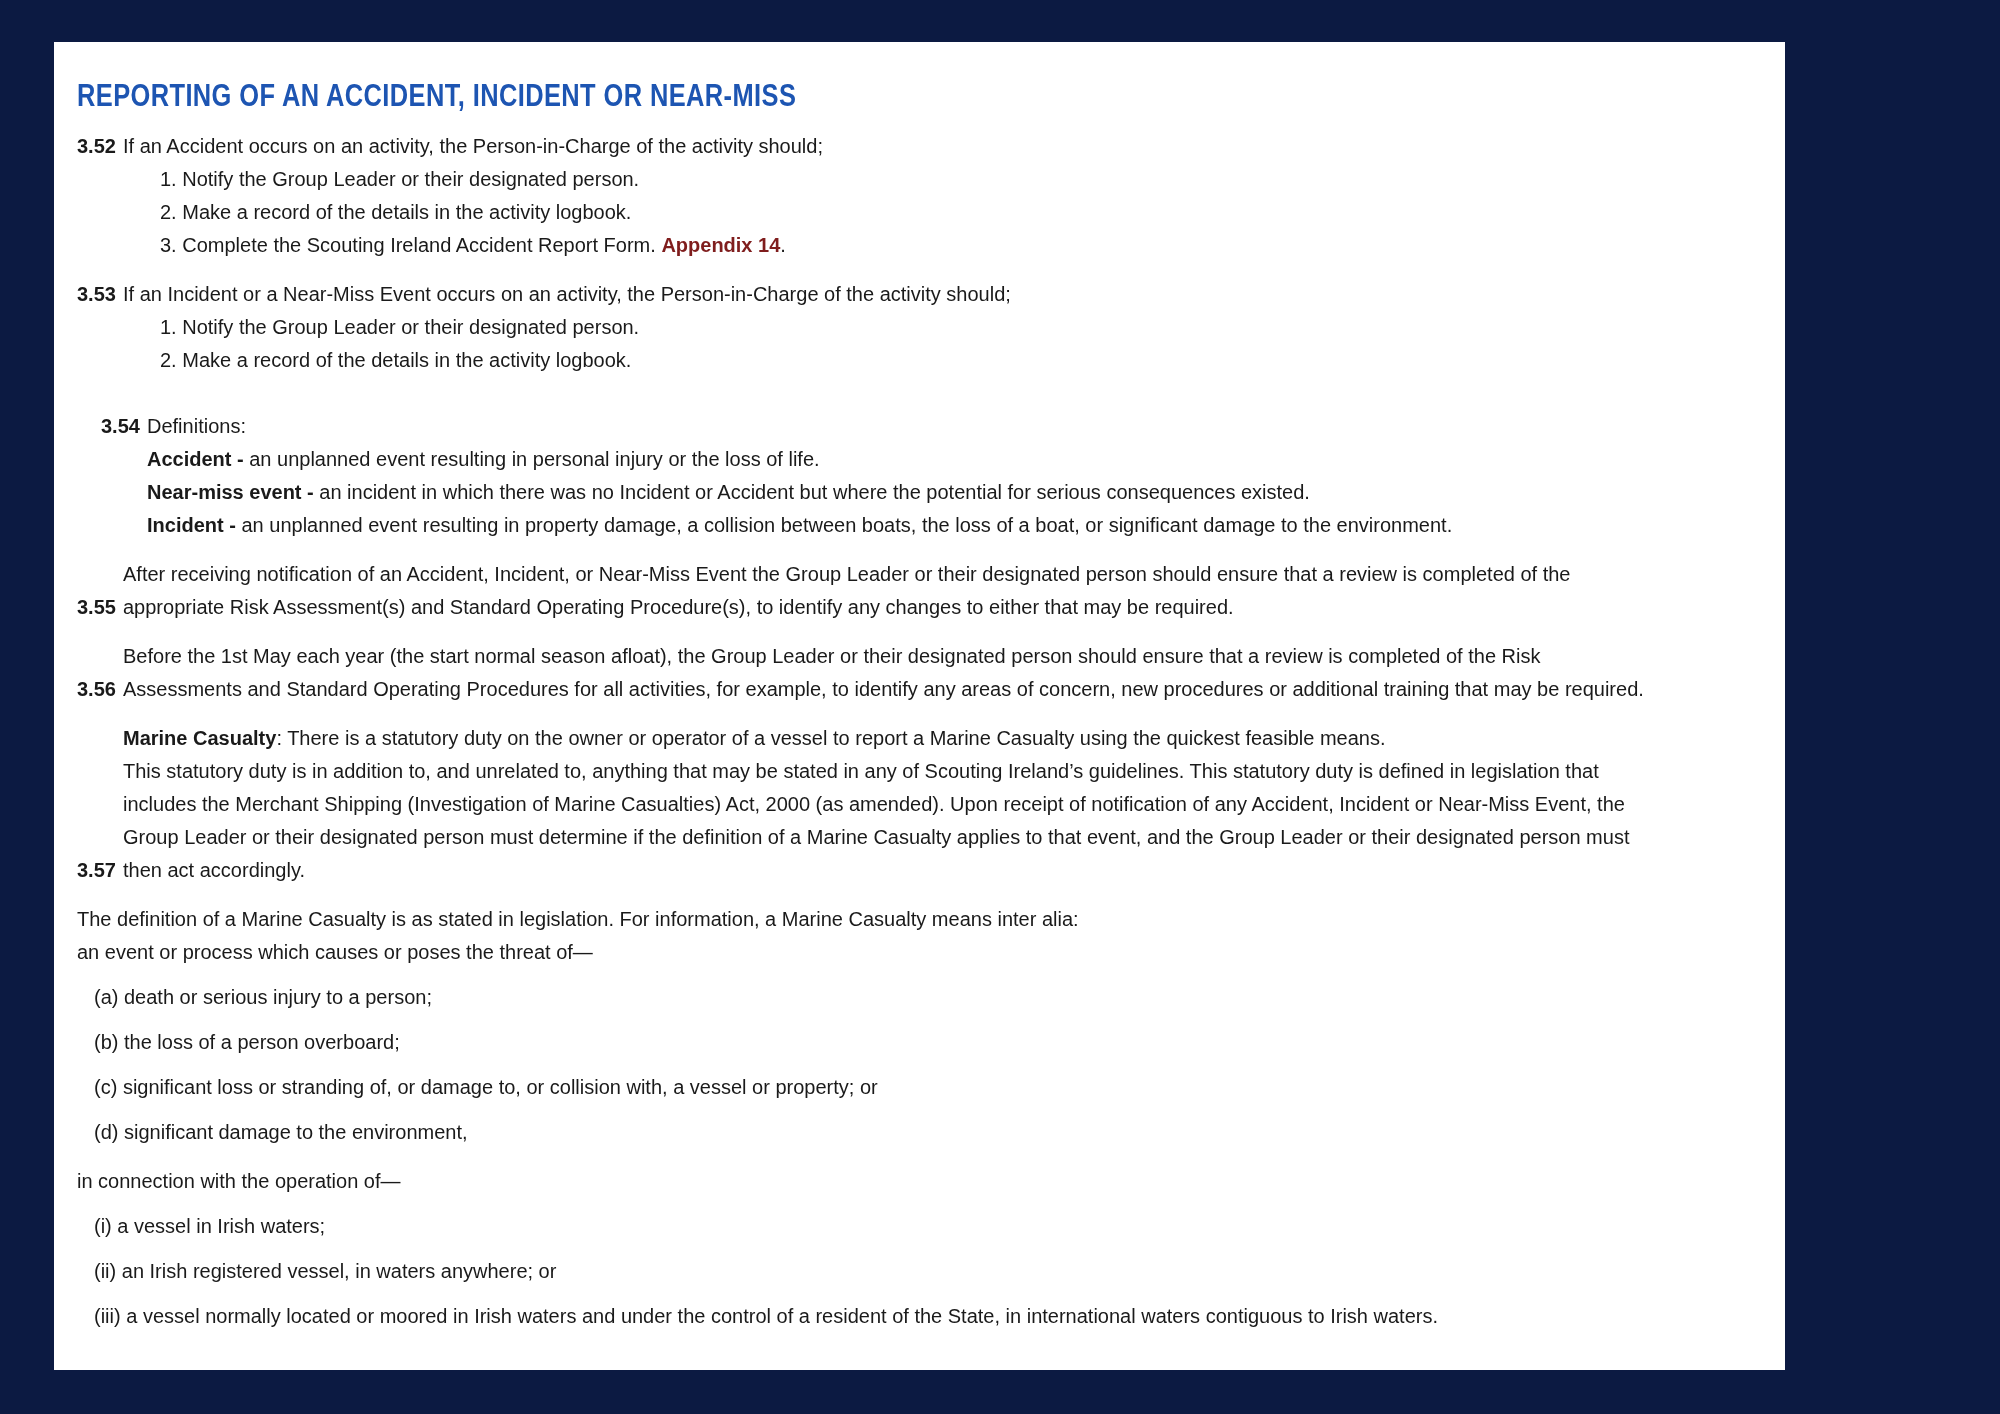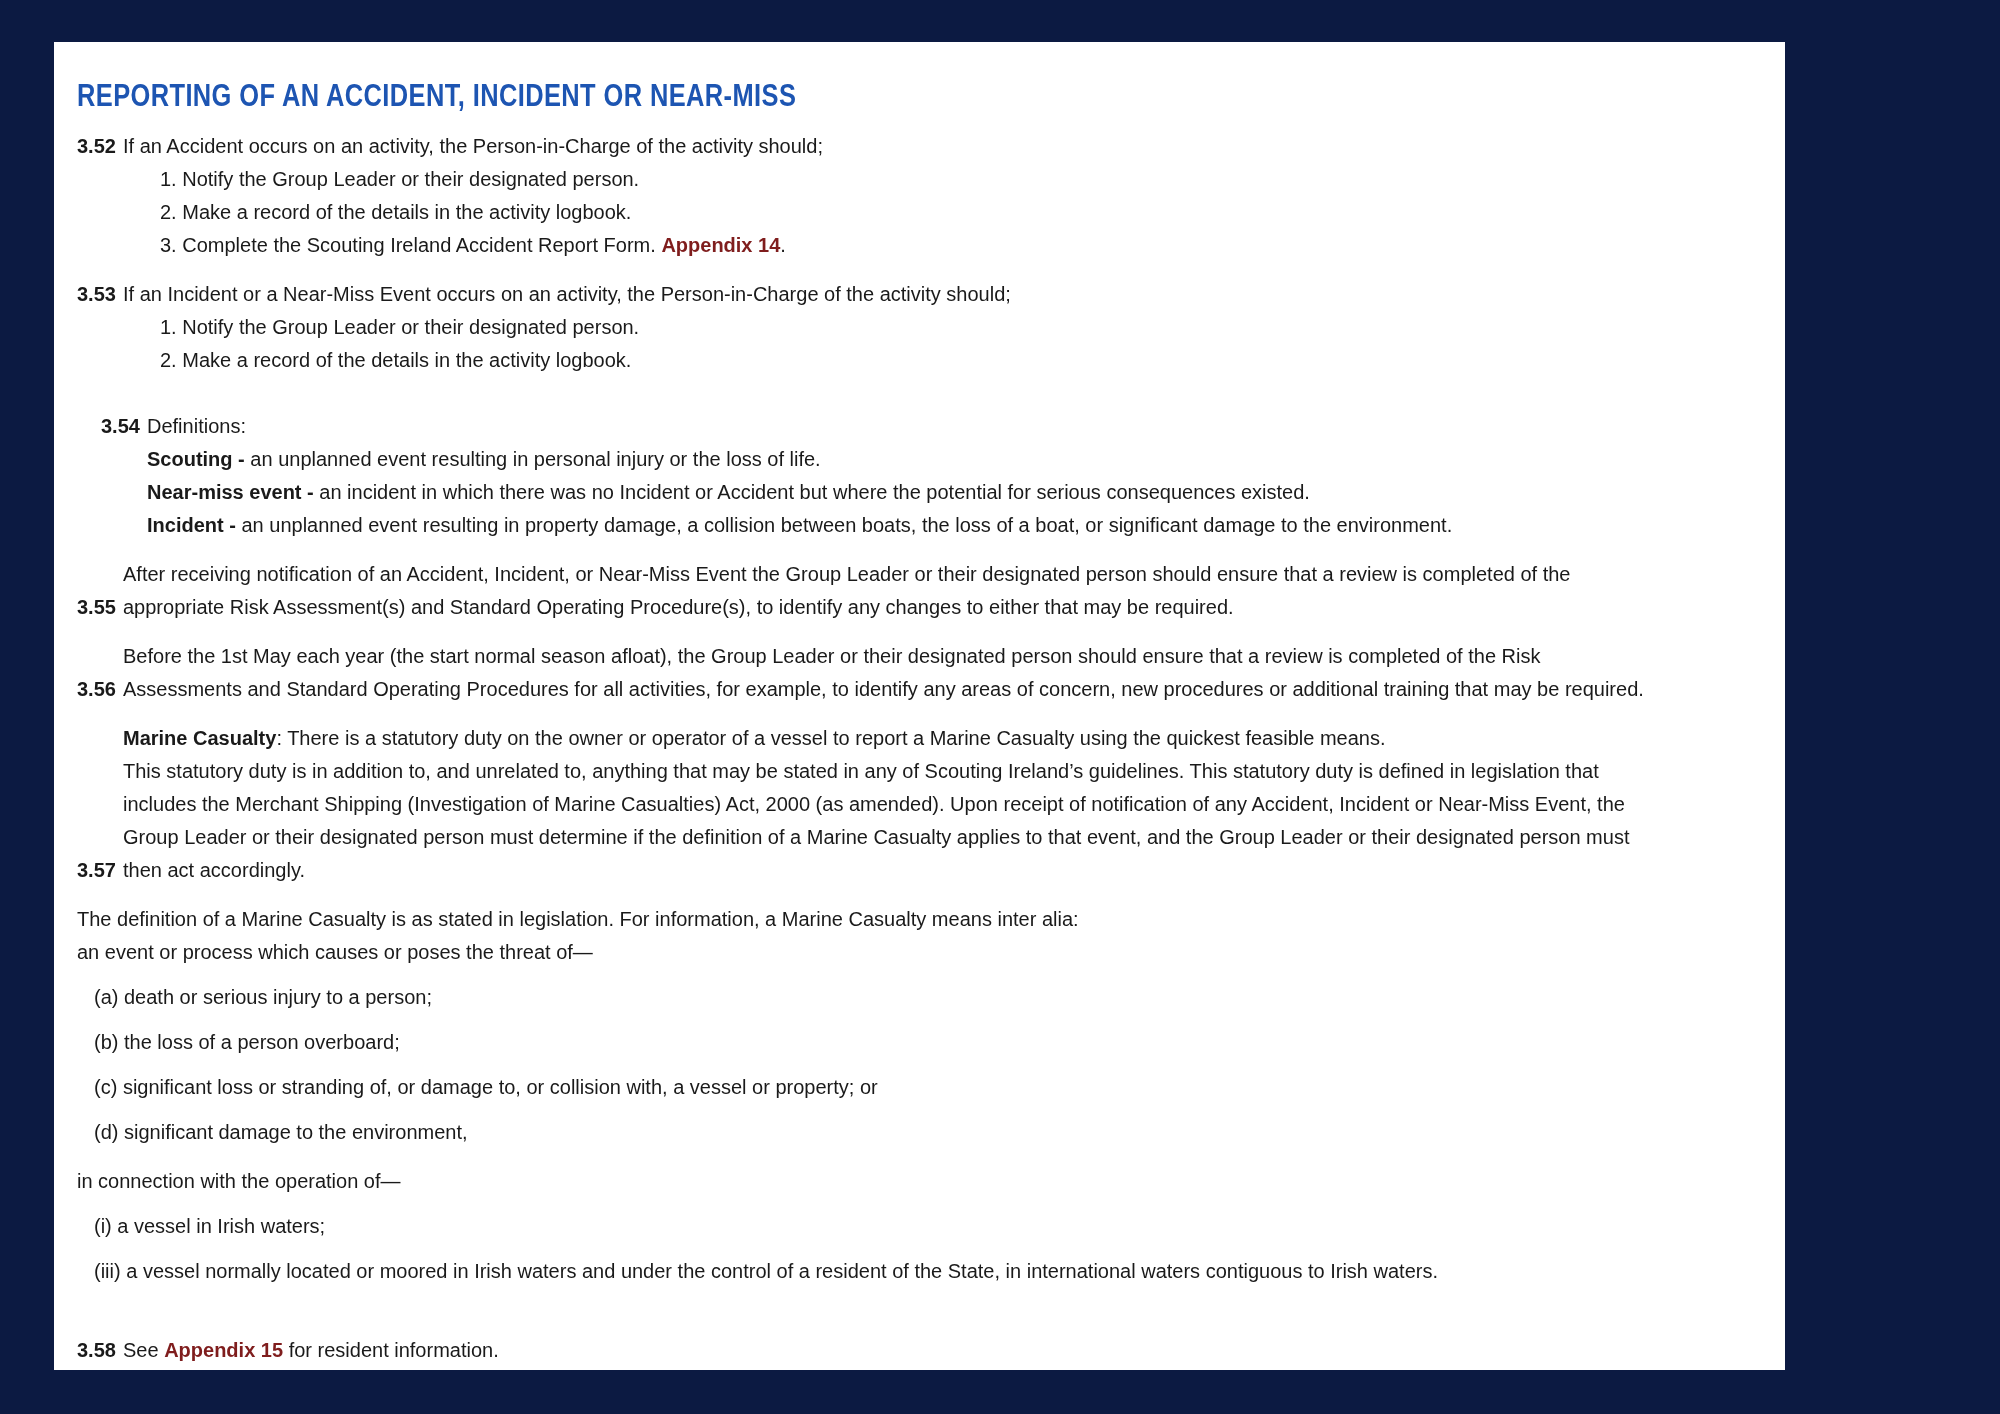--- a/index.html
+++ b/index.html
@@ -91,21 +91,21 @@
     </section>
 
     <section class="sec mt-lg">
       <div class="sec-row">
         <span class="sec-num">3.54</span>
         <div class="sec-body">
           <p>Definitions:</p>
         </div>
       </div>
       <div class="defs">
-        <p><b class="term">Scouting - </b><span>an unplanned event resulting in personal injury or the loss of life.</span></p>
+        <p><b class="term">Accident - </b><span>an unplanned event resulting in personal injury or the loss of life.</span></p>
         <p><b class="term">Near-miss event - </b><span>an incident in which there was no Incident or Accident but where the potential for serious consequences existed.</span></p>
         <p><b class="term">Incident - </b><span>an unplanned event resulting in property damage, a collision between boats, the loss of a boat, or significant damage to the environment.</span></p>
       </div>
     </section>
 
     <section class="sec">
       <div class="sec-row">
         <span class="sec-num">3.55</span>
         <div class="sec-body">
           <p>After receiving notification of an Accident, Incident, or Near-Miss Event the Group Leader or their designated person should ensure that a review is completed of the appropriate Risk Assessment(s) and Standard Operating Procedure(s), to identify any changes to either that may be required.</p>
@@ -140,20 +140,21 @@
         <p>(b) the loss of a person overboard;</p>
         <p>(c) significant loss or stranding of, or damage to, or collision with, a vessel or property; or</p>
         <p>(d) significant damage to the environment,</p>
       </div>
     </section>
 
     <section class="sec plain">
       <p>in connection with the operation of—</p>
       <div class="indent-items">
         <p>(i) a vessel in Irish waters;</p>
+        <p>(ii) an Irish registered vessel, in waters anywhere; or</p>
         <p>(iii) a vessel normally located or moored in Irish waters and under the control of a resident of the State, in international waters contiguous to Irish waters.</p>
       </div>
     </section>
 
     <section class="sec mt-xl">
       <div class="sec-row">
         <span class="sec-num">3.58</span>
         <div class="sec-body">
           <p><span>See </span><a class="applink">Appendix 15</a><span> for resident information.</span></p>
         </div>

